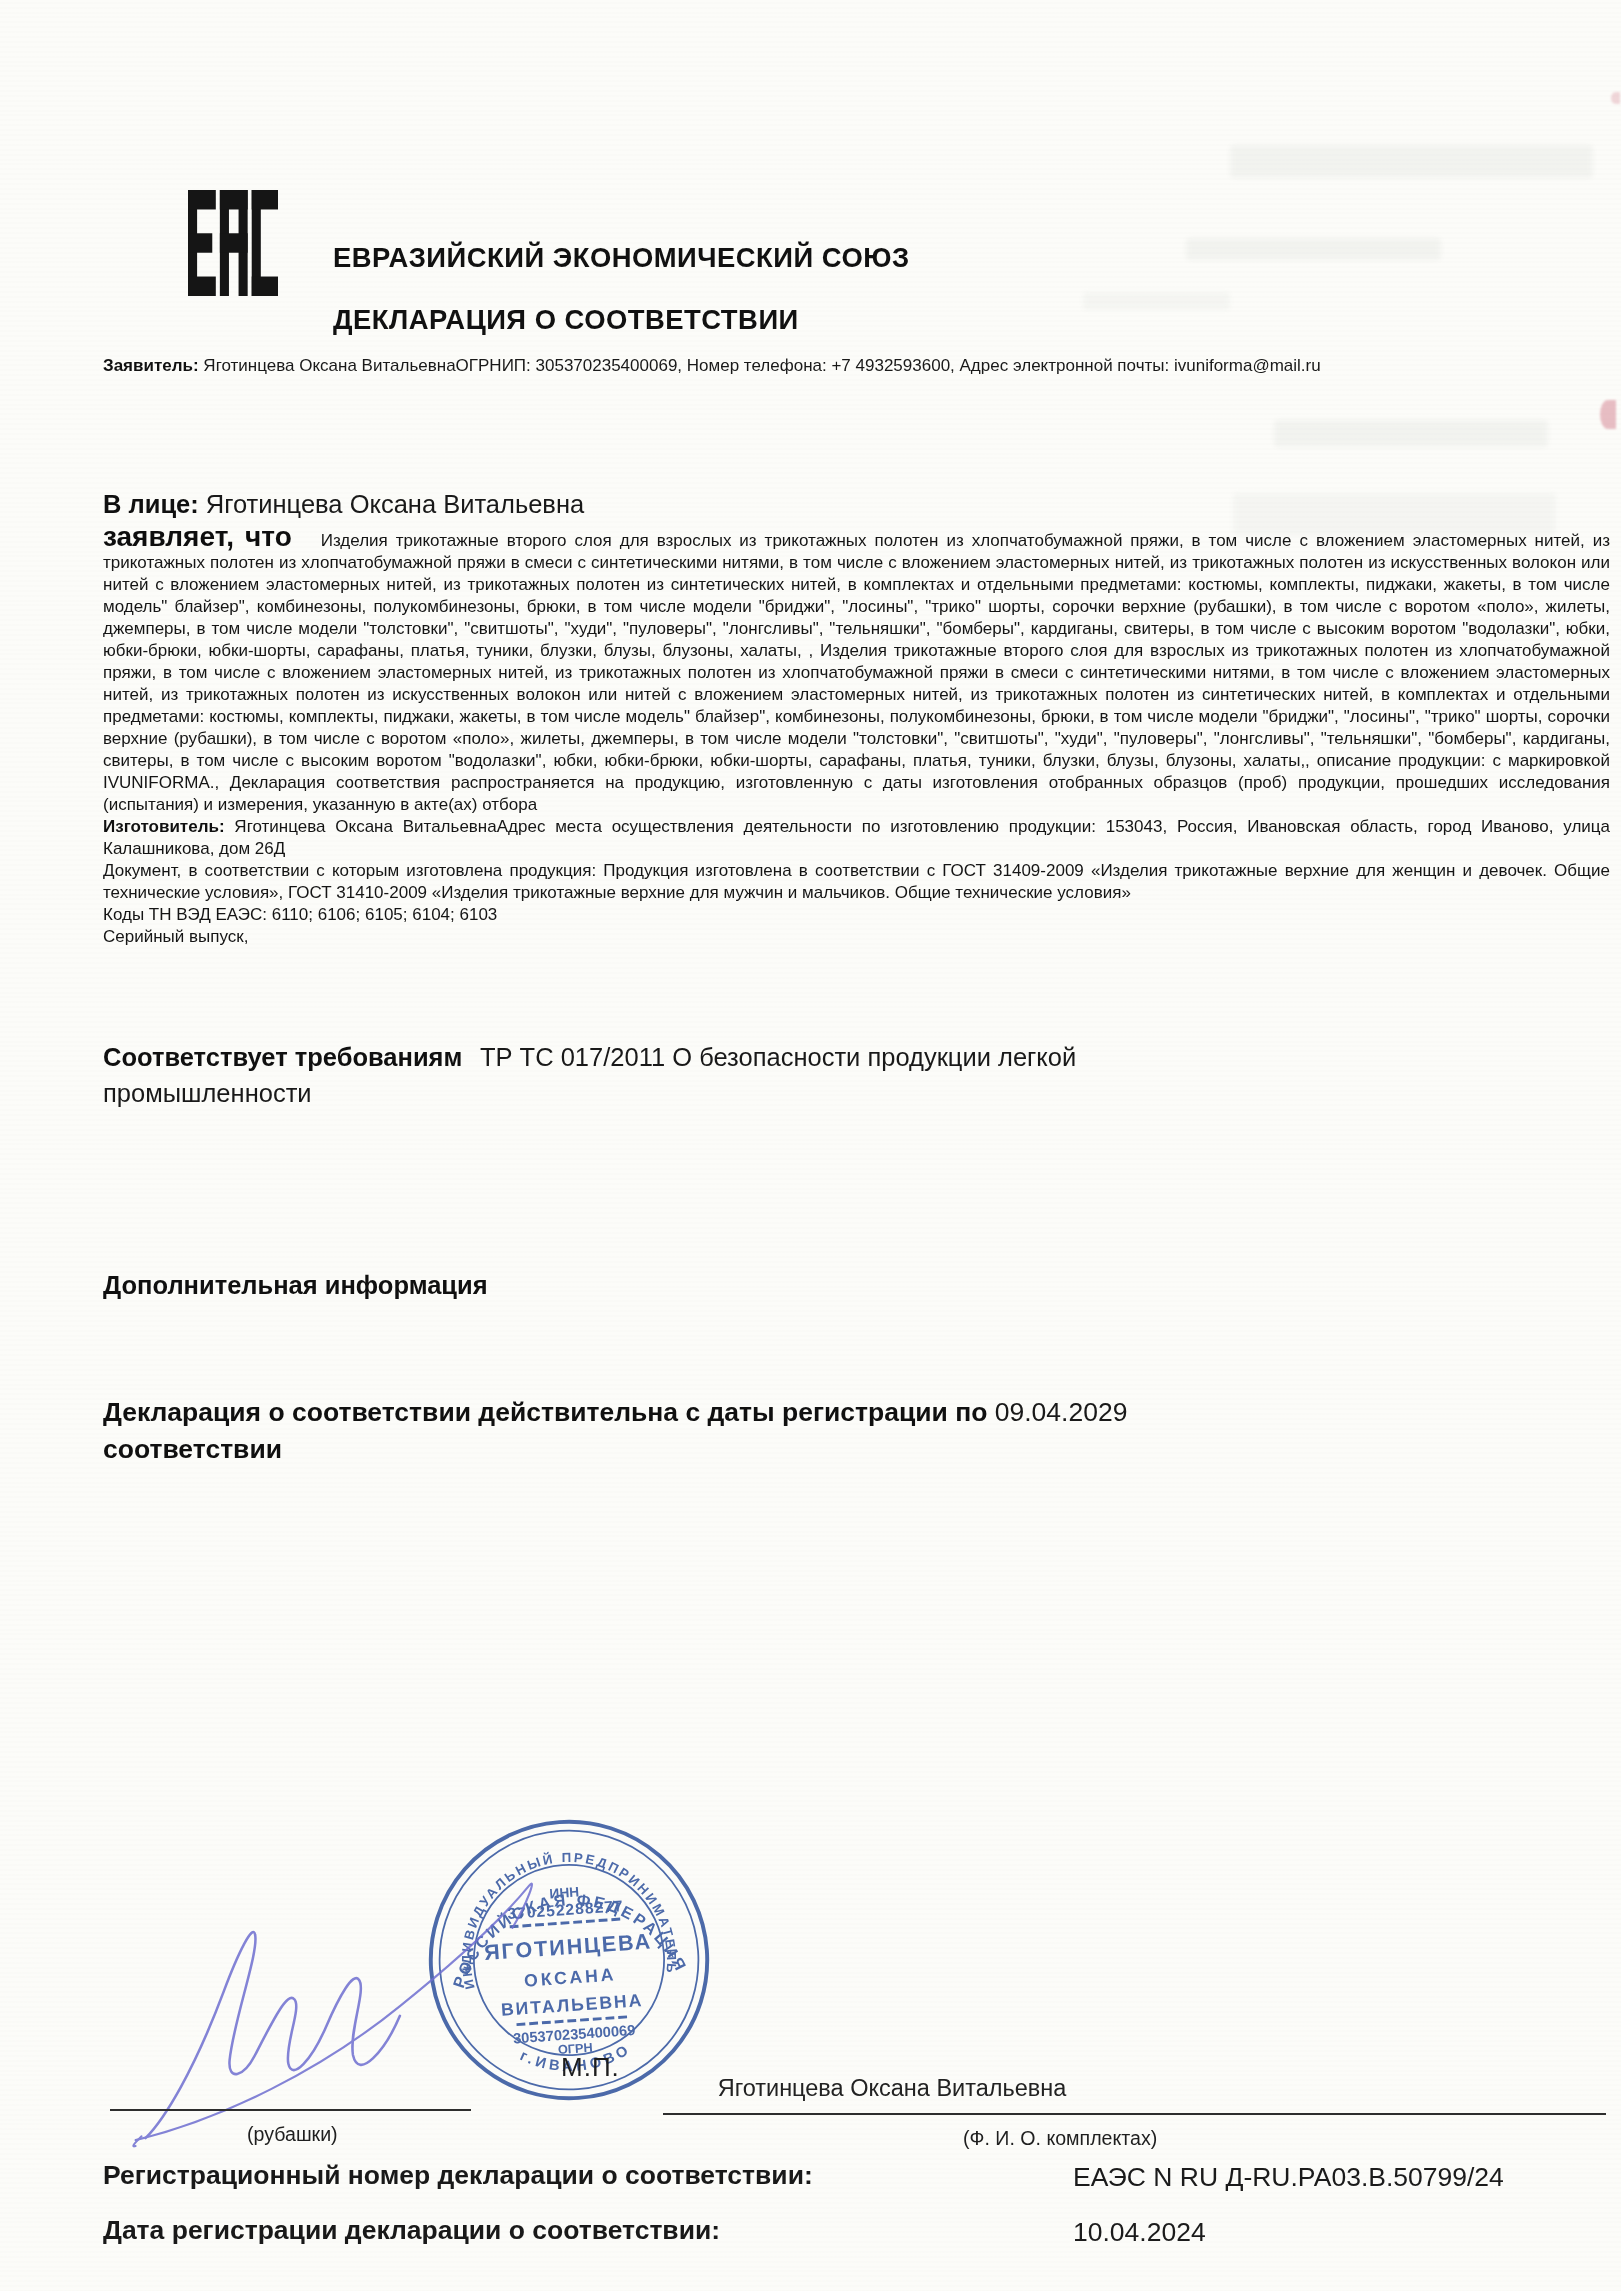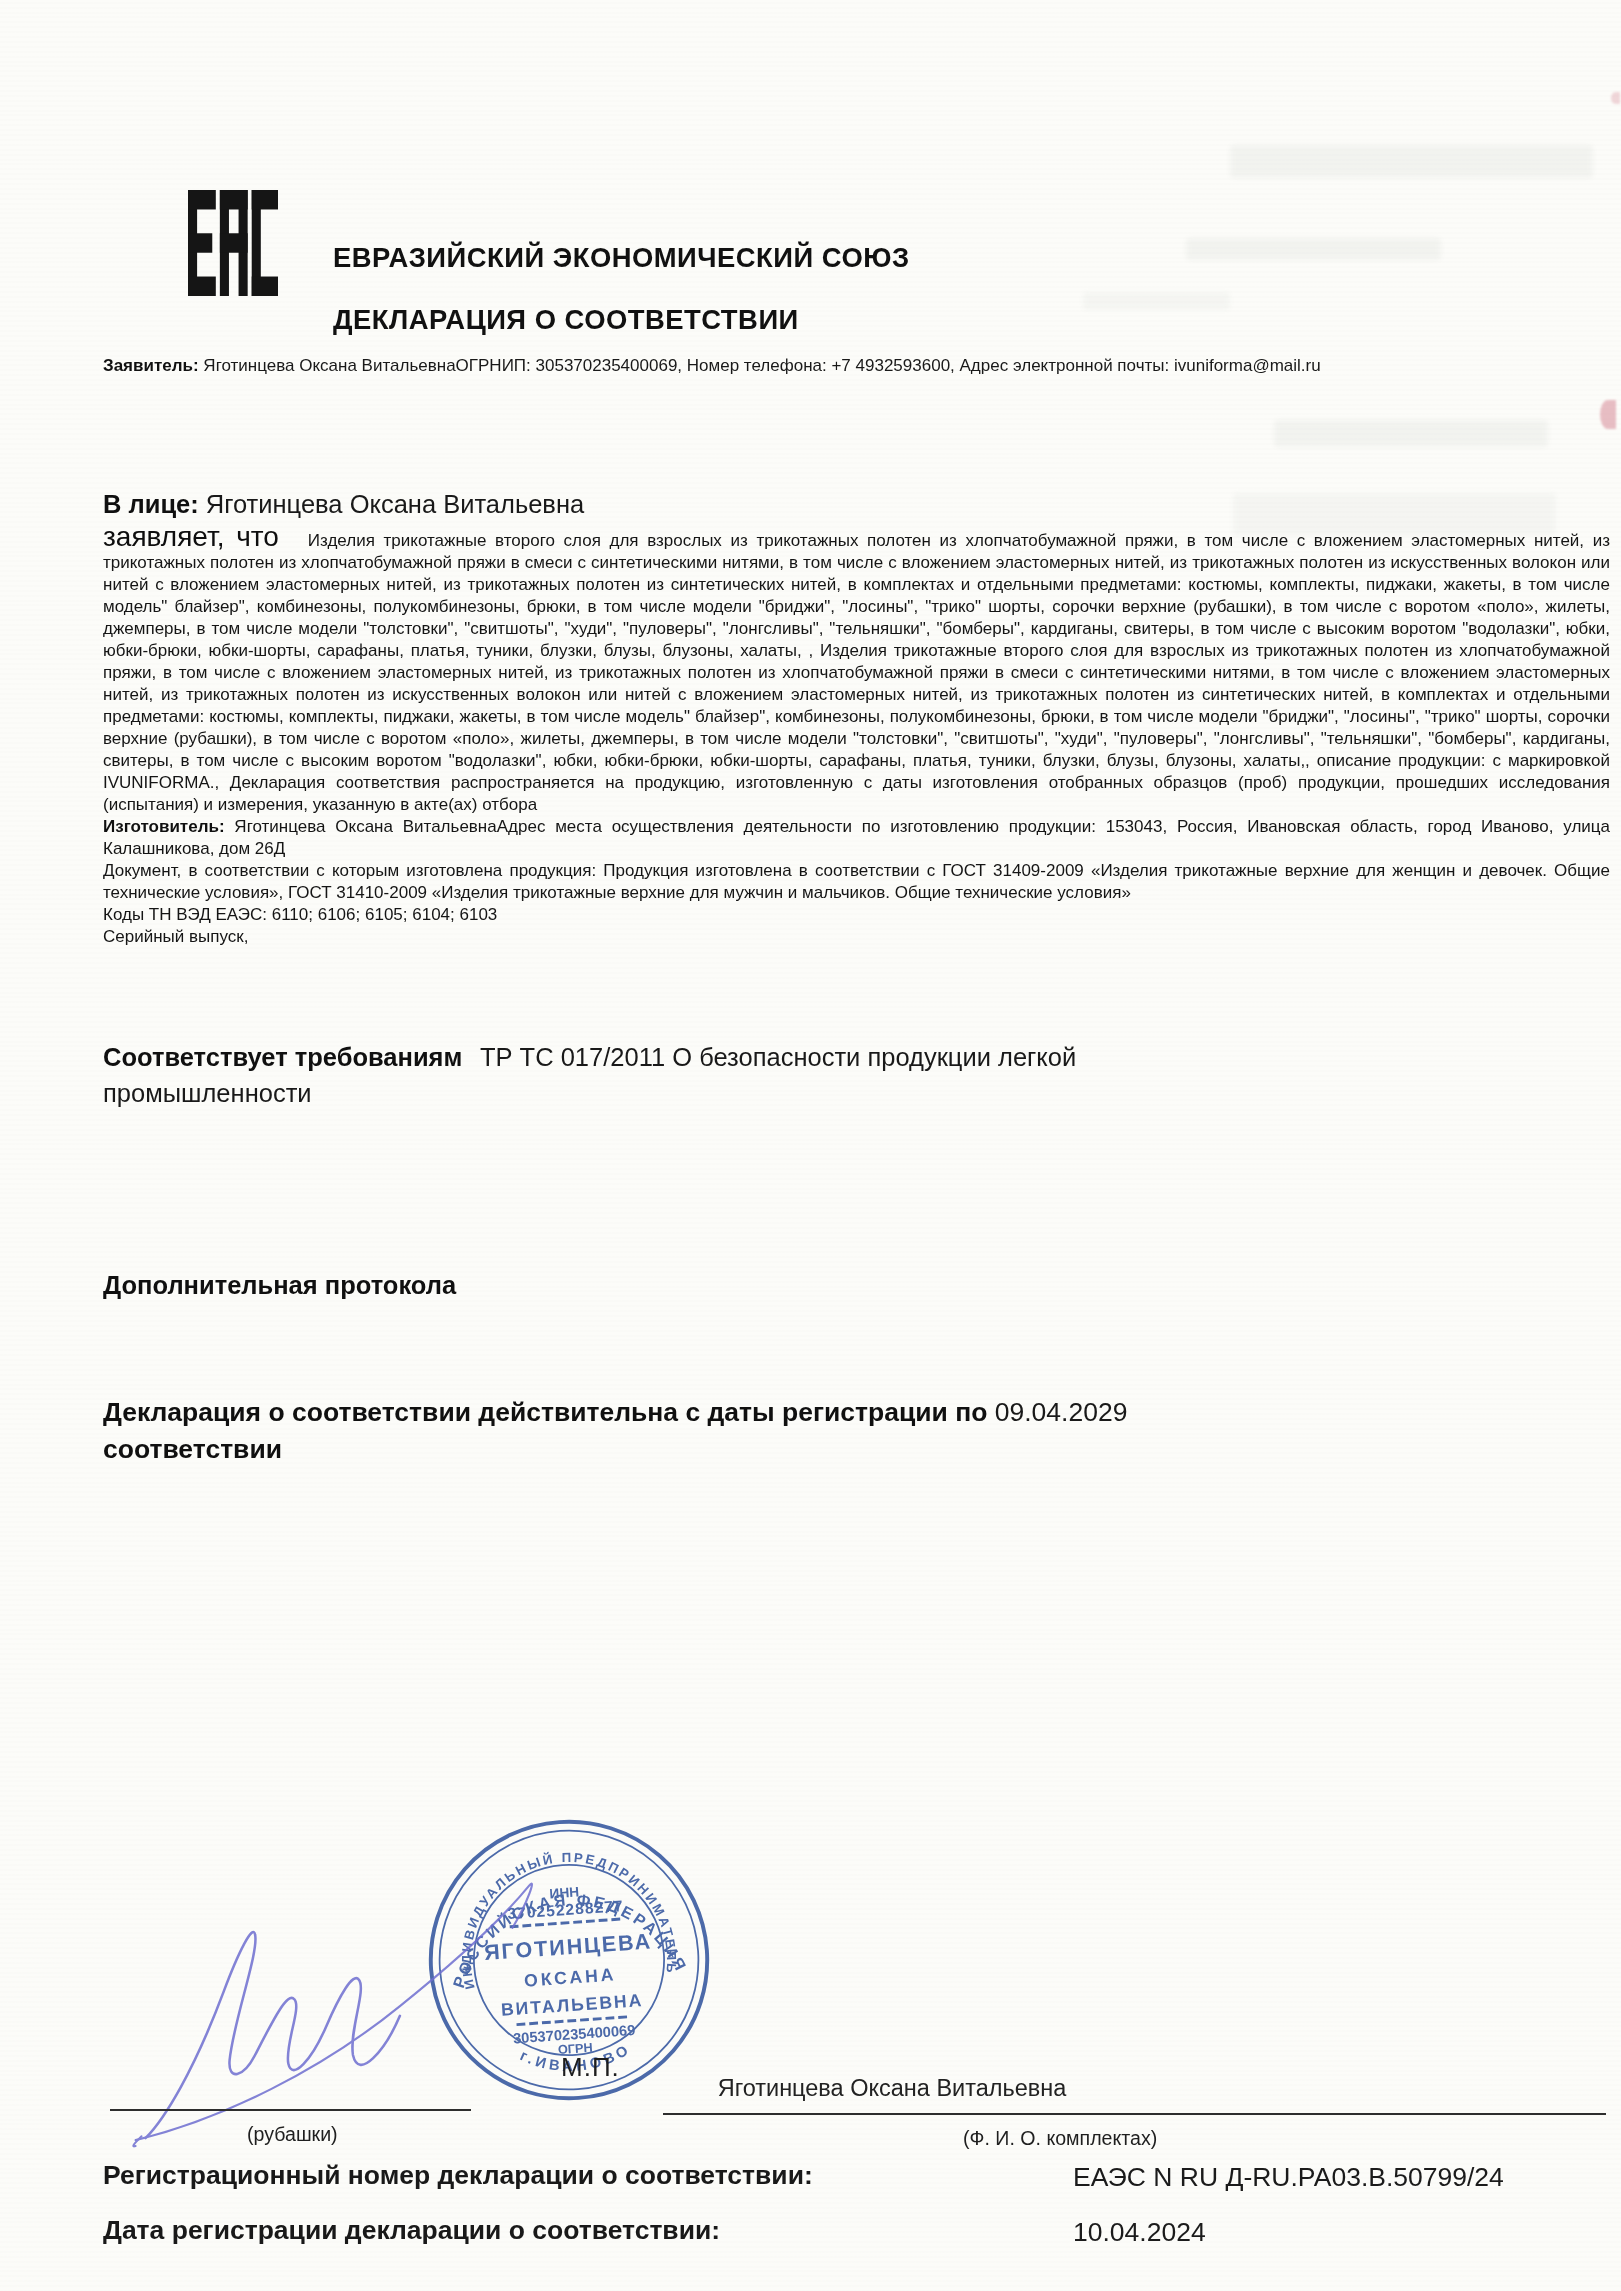--- a/index.html
+++ b/index.html
@@ -26,21 +26,21 @@
   }
   
   .lbl{font-weight:bold;color:#101010;}
   .applicant{left:103px;top:349px;width:1323px;font-size:17px;line-height:33px;}
   .v-lice{left:103px;top:488px;width:1372px;font-size:25.5px;line-height:32px;}
   .declares{
     left:103px;top:526px;width:1507px;
     font-size:17px;line-height:22px;text-align:justify;color:#151515;
   }
   .declares .lead{
-    font-weight:normal;font-size:28px;line-height:22px;
+    font-weight:bold;font-size:28px;line-height:22px;
     margin-right:29px;color:#0e0e0e;
   }
   .compliance{left:103px;top:1039px;width:1127px;font-size:25.5px;line-height:36px;}
   .compliance .lbl{margin-right:17.6px;}
   .basis{left:103px;top:1155px;width:1245px;font-size:25px;line-height:36px;}
   .additional{left:103px;top:1271px;width:882px;font-size:25.5px;}
   .validity{left:103px;top:1394px;width:1157px;font-size:26.5px;line-height:37px;}
   
   .stamp{left:420px;top:1811px;}
   .signature{left:106px;top:1825px;}
@@ -112,21 +112,21 @@
     <span>Документ, в соответствии с которым изготовлена продукция: Продукция изготовлена в соответствии с ГОСТ 31409-2009 «Изделия трикотажные верхние для женщин и девочек. Общие технические условия», ГОСТ 31410-2009 «Изделия трикотажные верхние для мужчин и мальчиков. Общие технические условия»</span><br>
     <span>Коды ТН ВЭД ЕАЭС: 6110; 6106; 6105; 6104; 6103</span><br>
     <span>Серийный выпуск,</span>
   </div>
 
   <div class="abs compliance">
     <span class="lbl">Соответствует требованиям</span><span>ТР ТС 017/2011 О безопасности продукции легкой промышленности</span>
   </div>
 
 
-  <div class="abs additional lbl">Дополнительная протокола</div>
+  <div class="abs additional lbl">Дополнительная информация</div>
 
   <div class="abs validity">
     <span class="lbl">Декларация о соответствии действительна с даты регистрации по</span>
     <span>09.04.2029</span>
     <span class="lbl">соответствии</span>
   </div>
 
   <svg class="abs stamp" width="298" height="298" viewBox="-152 -152 304 304">
     <g transform="rotate(-4)" stroke="#34569f" fill="#34569f" opacity="0.88" font-family="Liberation Sans, sans-serif">
       <circle r="141" fill="none" stroke-width="4"></circle>

